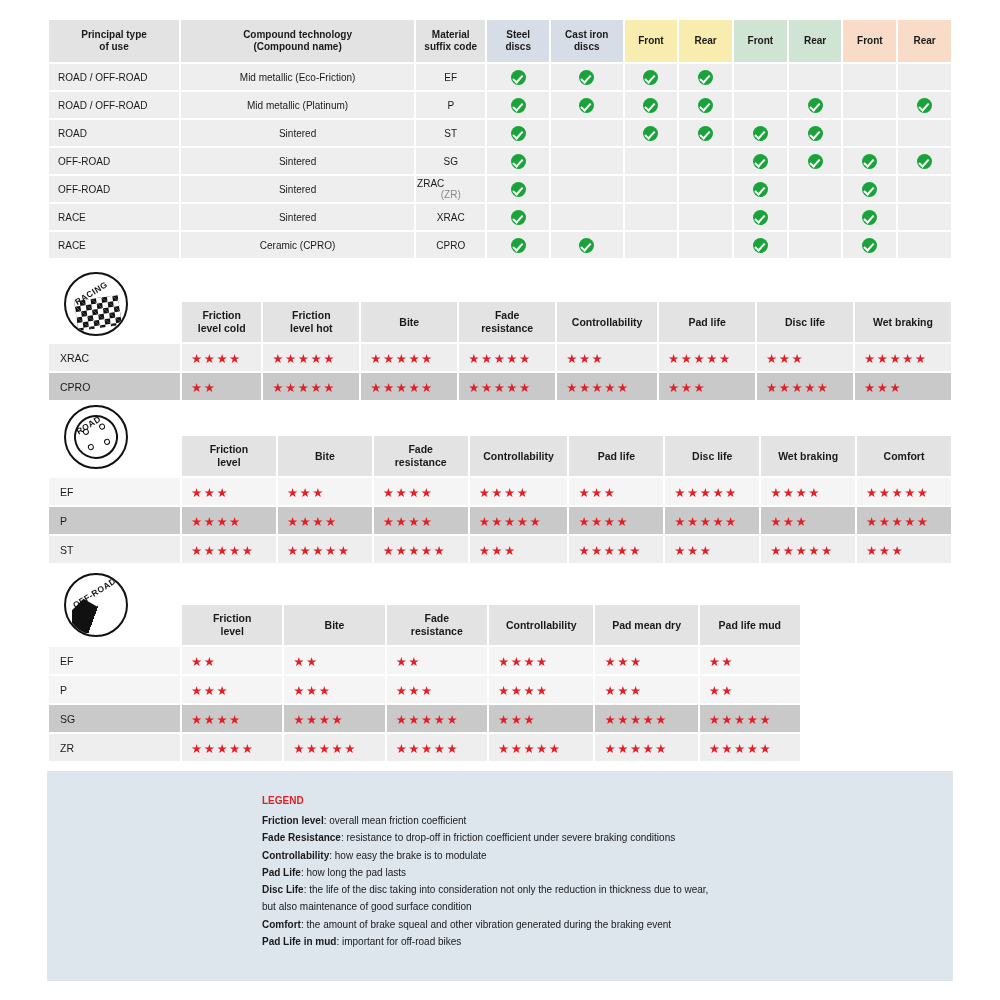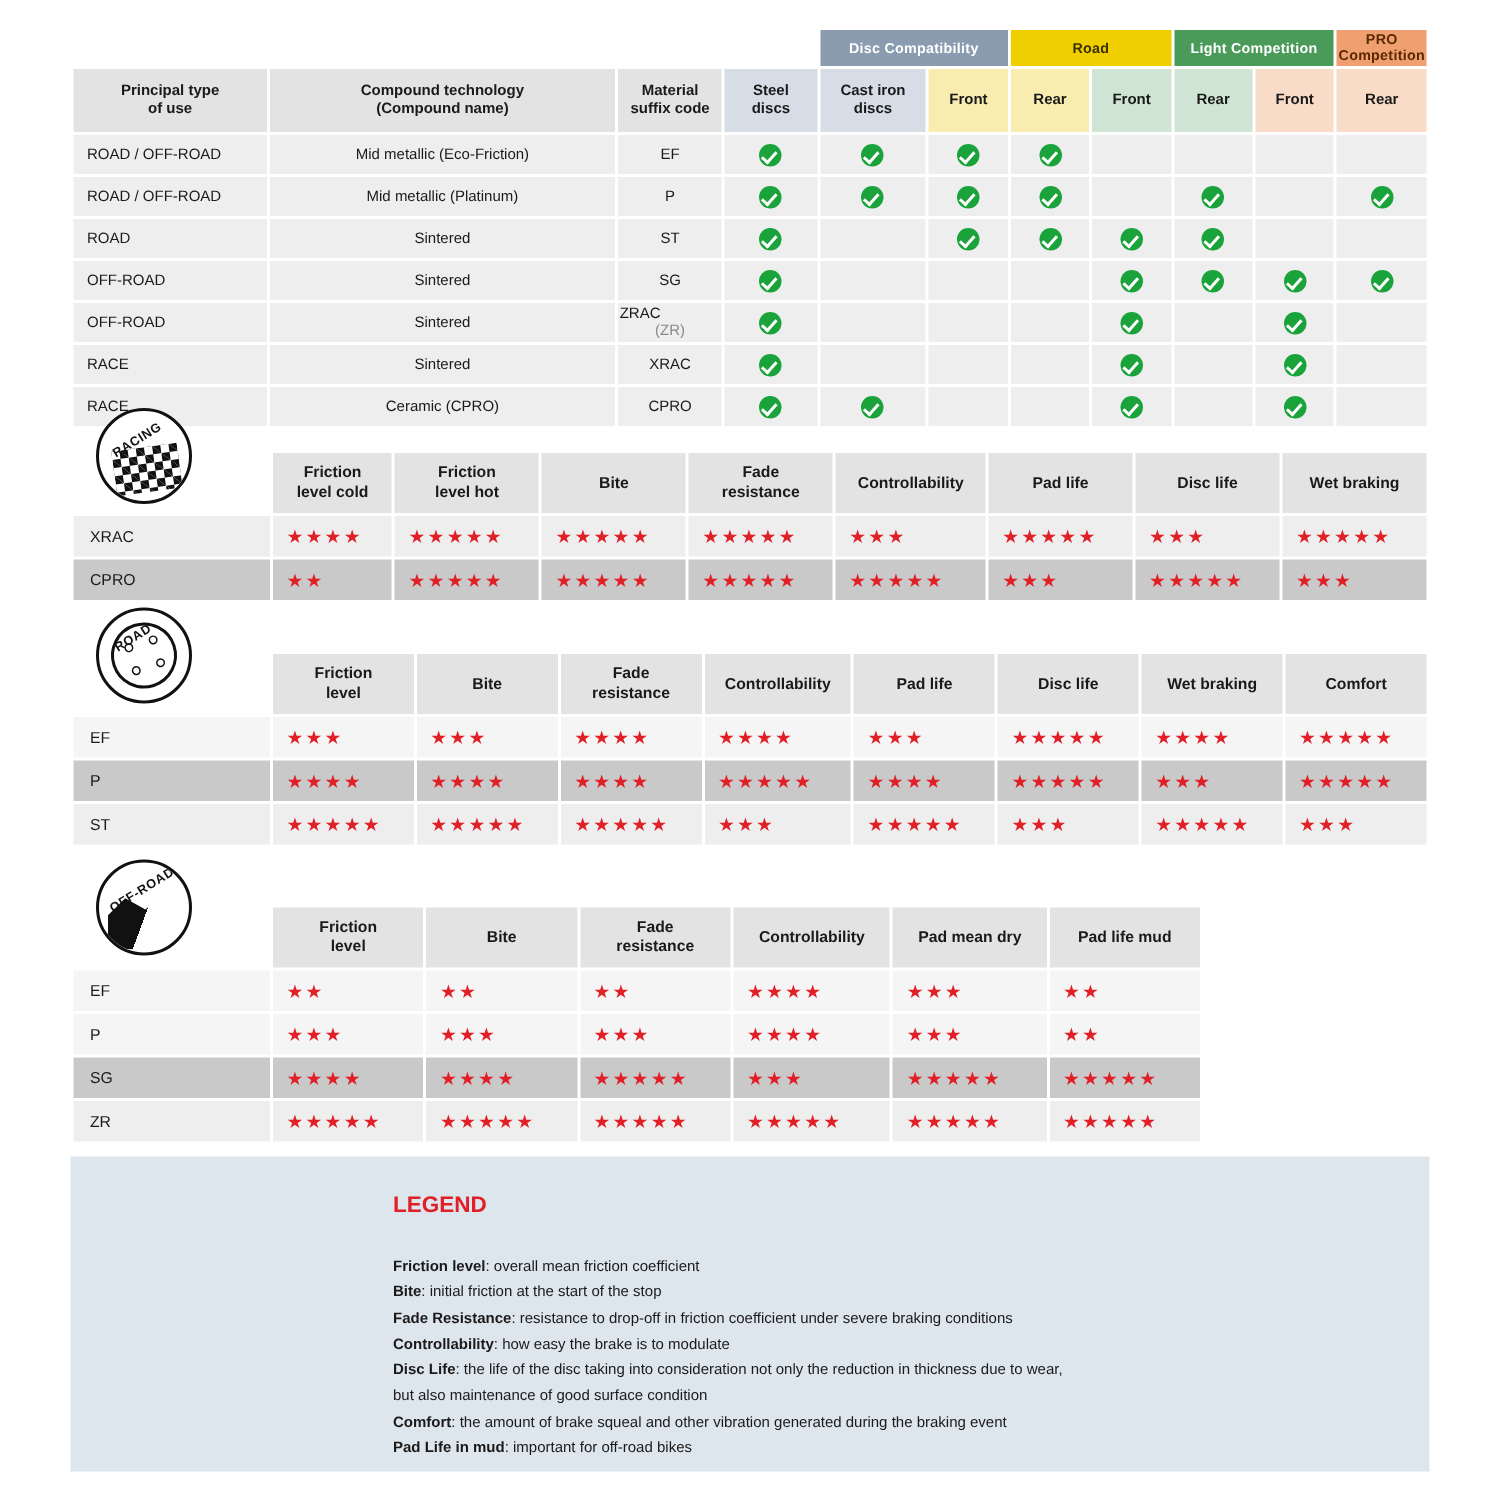--- a/index.html
+++ b/index.html
@@ -108,39 +108,32 @@
     background: linear-gradient(110deg, #111 0 46%, transparent 46%);
     clip-path: polygon(0 40%, 22% 10%, 48% 30%, 70% 4%, 100% 26%, 100% 100%, 0 100%);
   }
 
   
   .legend {
     position: absolute; left: 47px; top: 771px; width: 906px; height: 210px;
     background: #dde5ed;
   }
   .legend-inner { position: absolute; left: 215px; top: 24px; width: 640px; }
-  .legend-title { color: #e01f26; font-size: 15px; font-weight: bold; margin-bottom: 24px; }
+  .legend-title { color: #e01f26; font-size: 10px; font-weight: bold; margin-bottom: 6px; }
   .legend-line { font-size: 10px; line-height: 17.3px; color: #1a1a1a; }
   .legend-line b { font-weight: bold; }
 </style>
 </head>
 <body>
 
 <div class="page">
 
   <div class="compat">
     <table>
       <thead>
-        <tr id="compat-group-row">
-            <th class="grp-cell grp-blank" colspan="4" style="border: none;"></th>
-            <th class="grp-cell grp-disc" colspan="2">Disc Compatibility</th>
-            <th class="grp-cell grp-road" colspan="2">Road</th>
-            <th class="grp-cell grp-light" colspan="2">Light Competition</th>
-            <th class="grp-cell grp-pro" colspan="2">PRO Competition</th>
-          </tr>
         <tr id="compat-header-row">
             <th class="hdr" style="width: 131px;">
               <div>Principal type</div>
               <div>of use</div>
             </th>
             <th class="hdr" style="width: 235px; margin-top: 20px;">
               <div>Compound technology</div>
               <div>(Compound name)</div>
             </th>
             <th class="hdr" style="width: 61px;">
@@ -489,23 +482,23 @@
           </tr>
         </tbody>
     </table>
   </div>
 
   <div class="legend">
     <div class="legend-inner">
       <div class="legend-title">LEGEND</div>
       <div id="legend-list">
           <div class="legend-line"><b>Friction level</b><span>: overall mean friction coefficient</span></div>
-          <div class="legend-line"><b>Bite</b><span>: initial friction at the start of the stop</span></div>
           <div class="legend-line"><b>Fade Resistance</b><span>: resistance to drop-off in friction coefficient under severe braking conditions</span></div>
           <div class="legend-line"><b>Controllability</b><span>: how easy the brake is to modulate</span></div>
+          <div class="legend-line"><b>Pad Life</b><span>: how long the pad lasts</span></div>
           <div class="legend-line"><b>Disc Life</b><span>: the life of the disc taking into consideration not only the reduction in thickness due to wear,</span></div>
           <div class="legend-line"><span>but also maintenance of good surface condition</span></div>
           <div class="legend-line"><b>Comfort</b><span>: the amount of brake squeal and other vibration generated during the braking event</span></div>
           <div class="legend-line"><b>Pad Life in mud</b><span>: important for off-road bikes</span></div>
         </div>
     </div>
   </div>
 
 </div>
 

